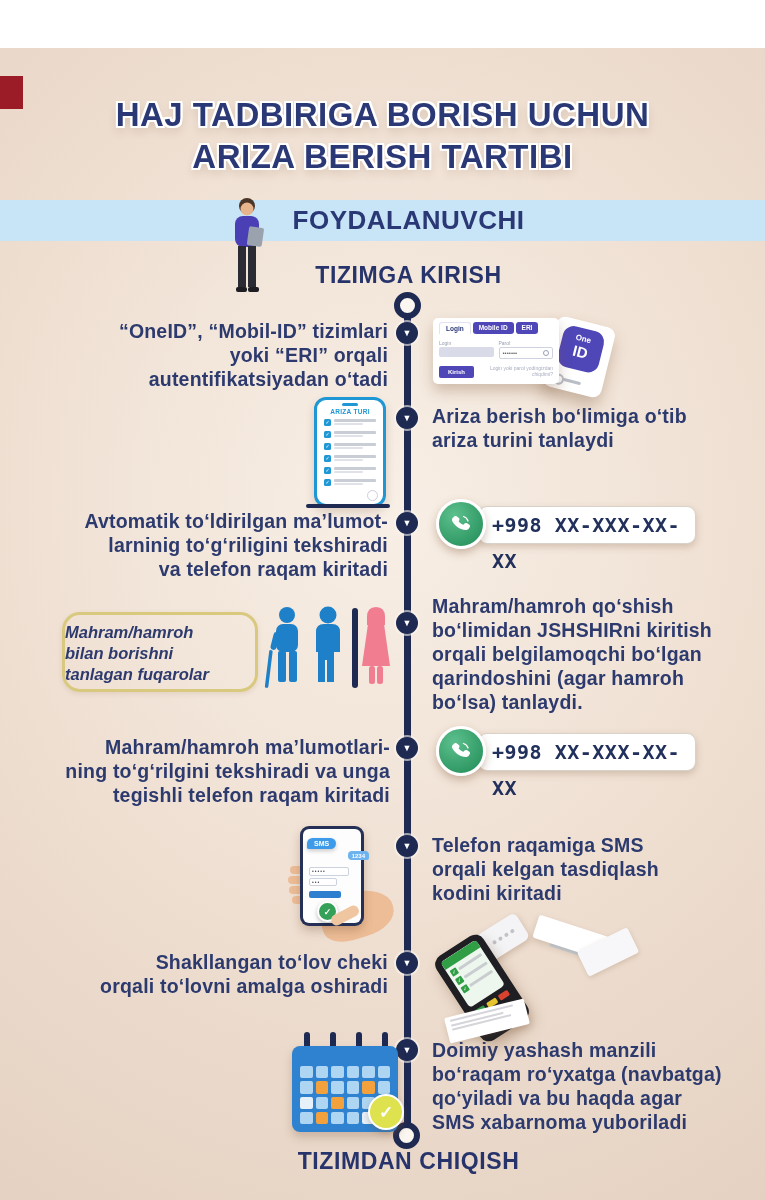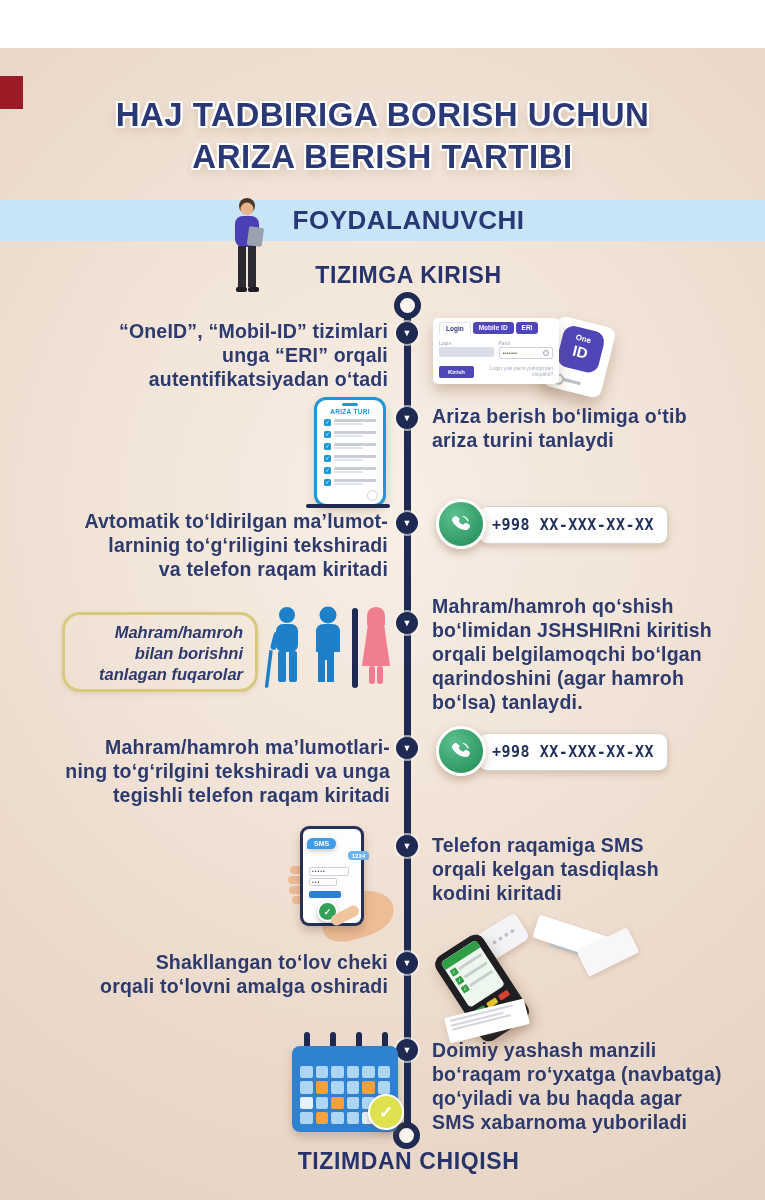--- a/index.html
+++ b/index.html
@@ -36,26 +36,26 @@
   .step-text{font-weight:700;font-size:19.5px;line-height:24px;color:#2c3a6e;letter-spacing:.2px;}
   .ta-r{text-align:right;}
 
   
   .pbadge{left:436px;width:260px;height:52px;}
   .pbadge .pcircle{position:absolute;left:0;top:0;width:44px;height:44px;border-radius:50%;
     background:radial-gradient(circle at 35% 30%, #5cc08d, #1f8a55);border:3px solid #fff;
     box-shadow:0 4px 9px rgba(120,80,50,.35);display:flex;align-items:center;justify-content:center;z-index:2;}
   .pbadge .pnum{position:absolute;left:42px;top:7px;height:36px;background:#fff;border:1px solid #d8d2ca;
     border-radius:9px;padding:0 13px;line-height:36px;box-shadow:0 3px 7px rgba(120,80,50,.25);
-    font-family:"DejaVu Sans Mono", monospace;font-weight:700;font-size:15px;color:#22305c;letter-spacing:.5px;}
+    font-family:"DejaVu Sans Mono", monospace;font-weight:700;font-size:20px;color:#22305c;letter-spacing:.5px;}
 
   
   .callout{left:62px;top:564px;width:190px;height:74px;border:3px solid #d9c97f;border-radius:18px;
     box-shadow:0 2px 5px rgba(120,80,50,.12);}
-  .callout-text{padding:7px 12px 0 0;text-align:right;font-style:italic;font-weight:600;
+  .callout-text{padding:7px 12px 0 0;text-align:left;font-style:italic;font-weight:600;
     font-size:16.5px;line-height:21px;color:#2c3a6e;}
 
   
   .login-card{left:433px;top:270px;width:126px;height:66px;background:#fff;border-radius:5px;
     box-shadow:0 7px 14px rgba(120,80,50,.3);z-index:2;}
   .tabs{position:absolute;top:4px;left:6px;display:flex;gap:2px;}
   .tab{font-size:6.5px;font-weight:700;padding:2px 6px;border-radius:3px;}
   .tab-active{background:#fff;color:#2b3876;border:1px solid #e3e3ef;border-bottom:none;border-radius:3px 3px 0 0;}
   .tab-purple{background:#4f46b8;color:#fff;}
   .fields{position:absolute;top:22px;left:6px;right:6px;display:flex;gap:5px;}
@@ -211,21 +211,21 @@
     </div>
   <div class="abs tl-marker" style="top:904px">
       <span>▼</span>
     </div>
   <div class="abs tl-marker" style="top:991px">
       <span>▼</span>
     </div>
 
   <div class="abs step-text ta-r" style="left:40px;width:348px;top:271px">
     <div>“OneID”, “Mobil-ID” tizimlari</div>
-    <div>unga “ERI” orqali</div>
+    <div>yoki “ERI” orqali</div>
     <div>autentifikatsiyadan o‘tadi</div>
   </div>
   <div class="abs step-text" style="left:432px;width:320px;top:356px">
     <div>Ariza berish bo‘limiga o‘tib</div>
     <div>ariza turini tanlaydi</div>
   </div>
   <div class="abs step-text ta-r" style="left:18px;width:370px;top:461px">
     <div>Avtomatik to‘ldirilgan ma’lumot-</div>
     <div>larninig to‘g‘riligini tekshiradi</div>
     <div>va telefon raqam kiritadi</div>

